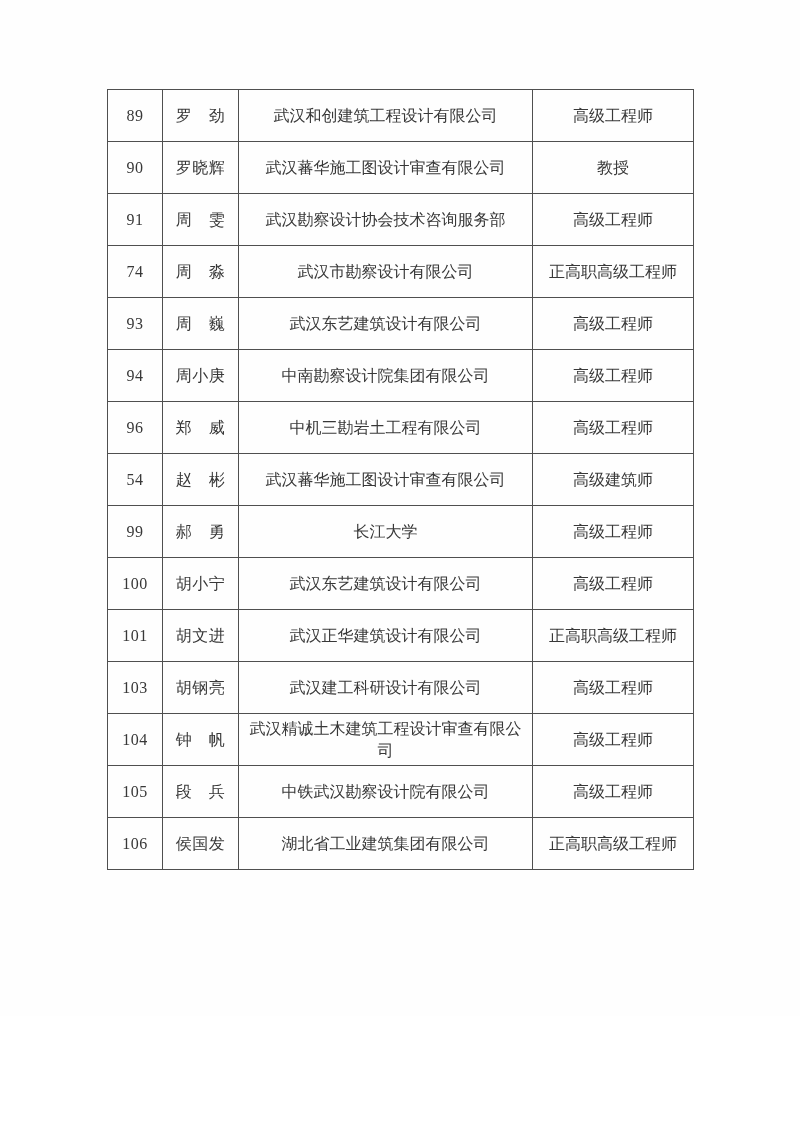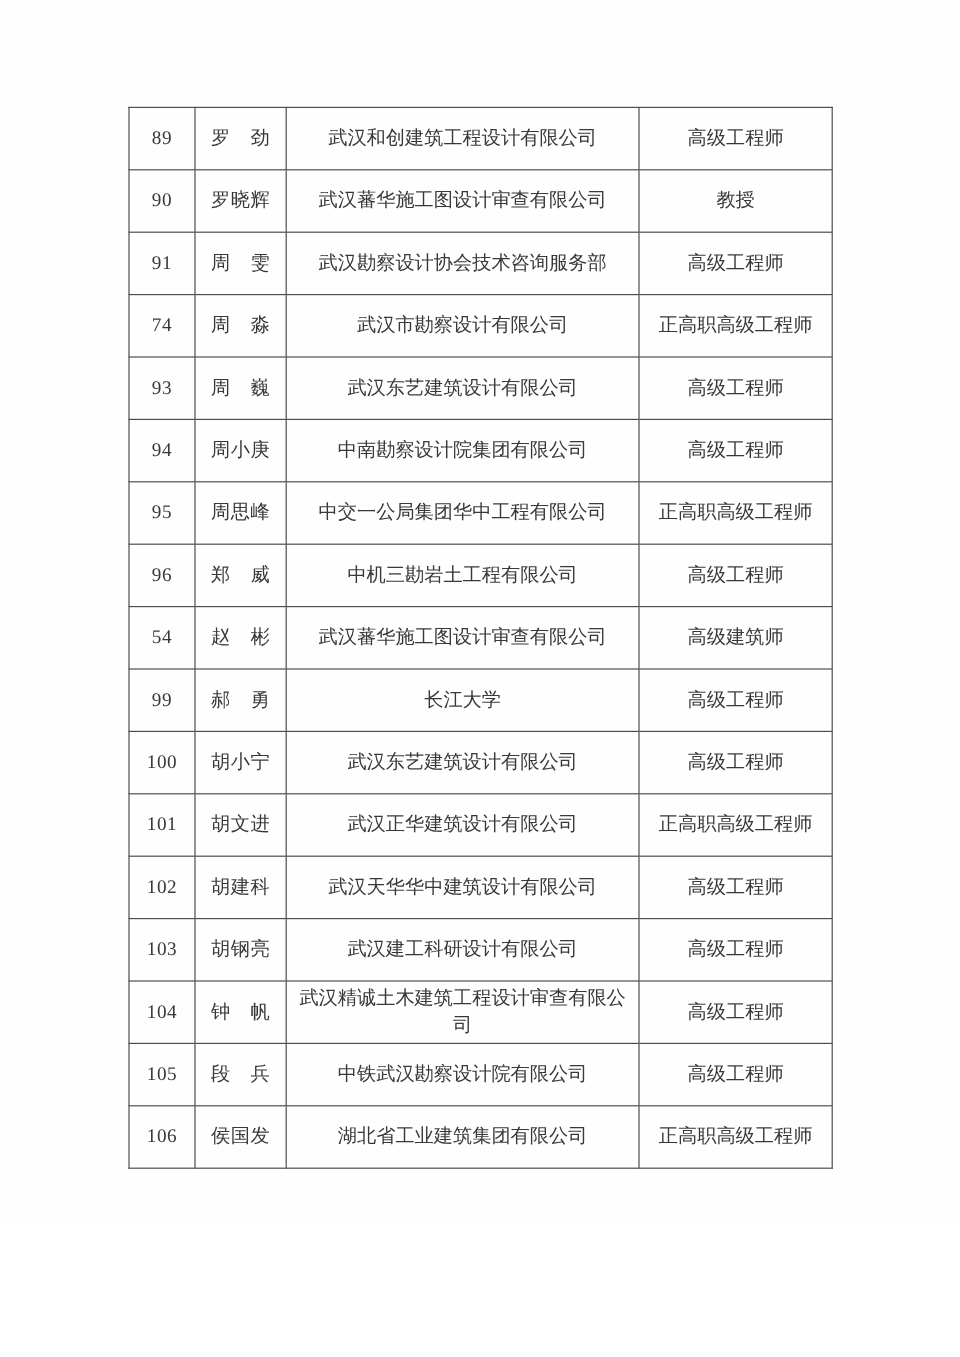--- a/index.html
+++ b/index.html
@@ -79,26 +79,20 @@
           <td class="col-company">武汉东艺建筑设计有限公司</td>
           <td class="col-title">高级工程师</td>
         </tr>
         <tr>
           <td class="col-no">94</td>
           <td class="col-name">周小庚</td>
           <td class="col-company">中南勘察设计院集团有限公司</td>
           <td class="col-title">高级工程师</td>
         </tr>
         <tr>
-          <td class="col-no">95</td>
-          <td class="col-name">周思峰</td>
-          <td class="col-company">中交一公局集团华中工程有限公司</td>
-          <td class="col-title">正高职高级工程师</td>
-        </tr>
-        <tr>
           <td class="col-no">96</td>
           <td class="col-name">郑　威</td>
           <td class="col-company">中机三勘岩土工程有限公司</td>
           <td class="col-title">高级工程师</td>
         </tr>
         <tr>
           <td class="col-no">54</td>
           <td class="col-name">赵　彬</td>
           <td class="col-company">武汉蕃华施工图设计审查有限公司</td>
           <td class="col-title">高级建筑师</td>
@@ -115,26 +109,20 @@
           <td class="col-company">武汉东艺建筑设计有限公司</td>
           <td class="col-title">高级工程师</td>
         </tr>
         <tr>
           <td class="col-no">101</td>
           <td class="col-name">胡文进</td>
           <td class="col-company">武汉正华建筑设计有限公司</td>
           <td class="col-title">正高职高级工程师</td>
         </tr>
         <tr>
-          <td class="col-no">102</td>
-          <td class="col-name">胡建科</td>
-          <td class="col-company">武汉天华华中建筑设计有限公司</td>
-          <td class="col-title">高级工程师</td>
-        </tr>
-        <tr>
           <td class="col-no">103</td>
           <td class="col-name">胡钢亮</td>
           <td class="col-company">武汉建工科研设计有限公司</td>
           <td class="col-title">高级工程师</td>
         </tr>
         <tr>
           <td class="col-no">104</td>
           <td class="col-name">钟　帆</td>
           <td class="col-company">武汉精诚土木建筑工程设计审查有限公司</td>
           <td class="col-title">高级工程师</td>

